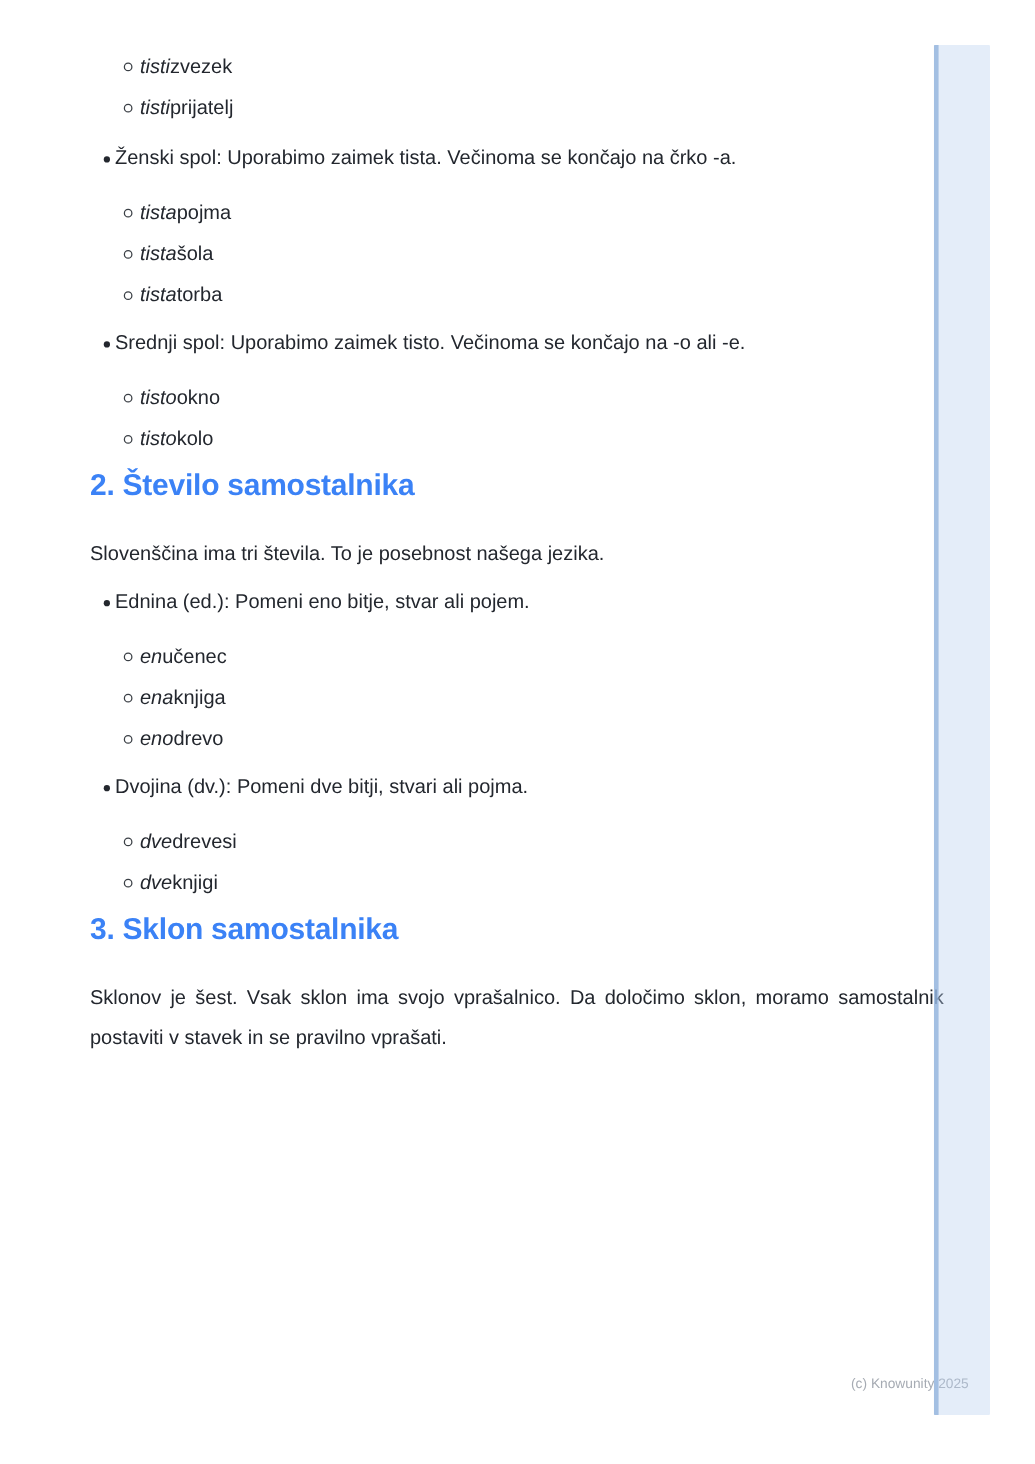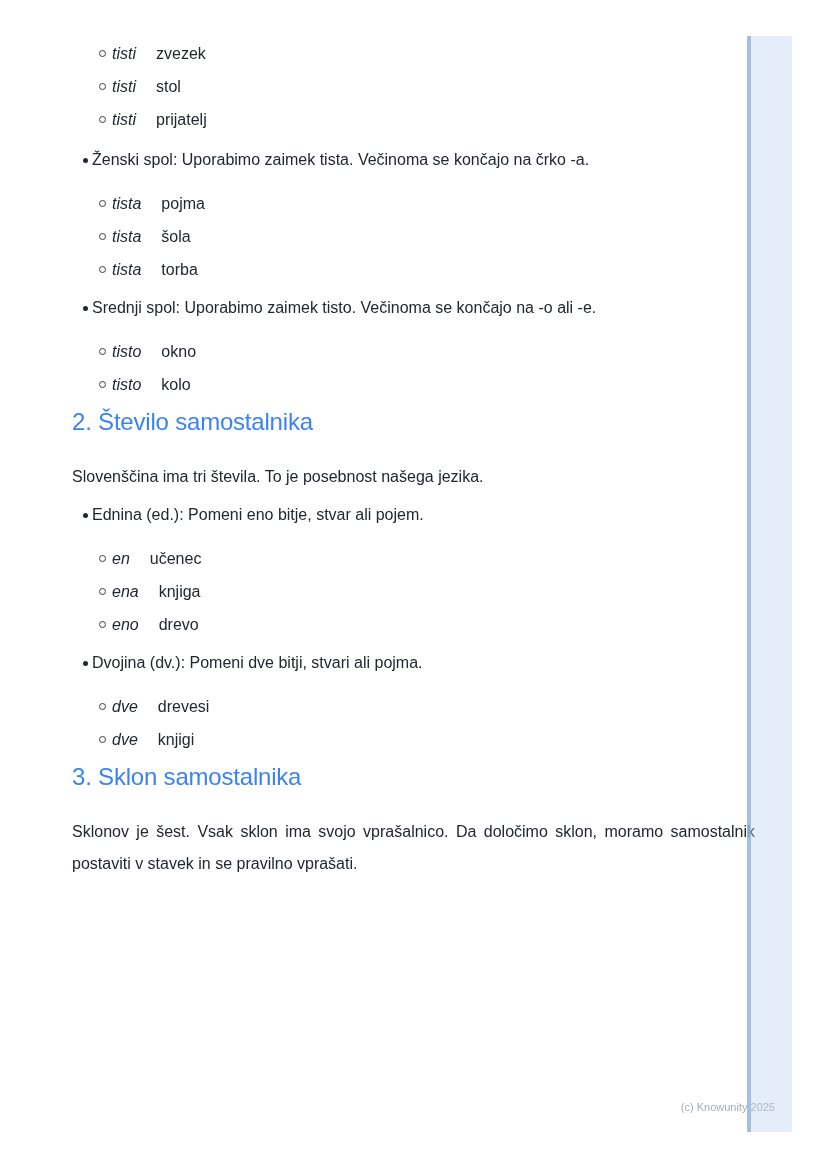--- a/index.html
+++ b/index.html
@@ -55,26 +55,26 @@
     content: "";
     position: absolute;
     left: 27px; top: 13px;
     width: 5px; height: 5px;
     border-radius: 50%;
     border: 1.5px solid #3a3f45;
     background: transparent;
   }
   ul.main ul.sub { margin: 11px 0 0 -20px; }
   ul.sub.orphan { margin: 0 0 8px 0; }
-  em { font-style: italic; margin-right: 20px; }
+  em { font-style: italic; margin-right: 0; }
   strong { font-weight: 400; }
   h2 {
     font-size: 24px;
     line-height: 30px;
-    font-weight: 400;
+    font-weight: 700;
     color: #3b82f6;
     margin: 6px 0 24px 0;
     letter-spacing: -0.2px;
   }
   p {
     font-size: 16px;
     line-height: 32px;
     margin: 0 0 6px 0;
   }
   p.justify { text-align: justify; }
@@ -100,21 +100,20 @@
   }
 </style>
 </head>
 <body>
 
 <div class="page">
   <div class="content">
 
     <ul class="sub orphan">
       <li><em>tisti</em><span>zvezek</span></li>
-      <li><em>tisti</em><span>stol</span></li>
       <li><em>tisti</em><span>prijatelj</span></li>
     </ul>
 
     <ul class="main">
       <li>
         <strong>Ženski spol</strong><span>: Uporabimo zaimek </span><strong>tista</strong><span>. Večinoma se končajo na črko </span><strong>-a</strong><span>.</span>
         <ul class="sub">
           <li><em>tista</em><span>pojma</span></li>
           <li><em>tista</em><span>šola</span></li>
           <li><em>tista</em><span>torba</span></li>

